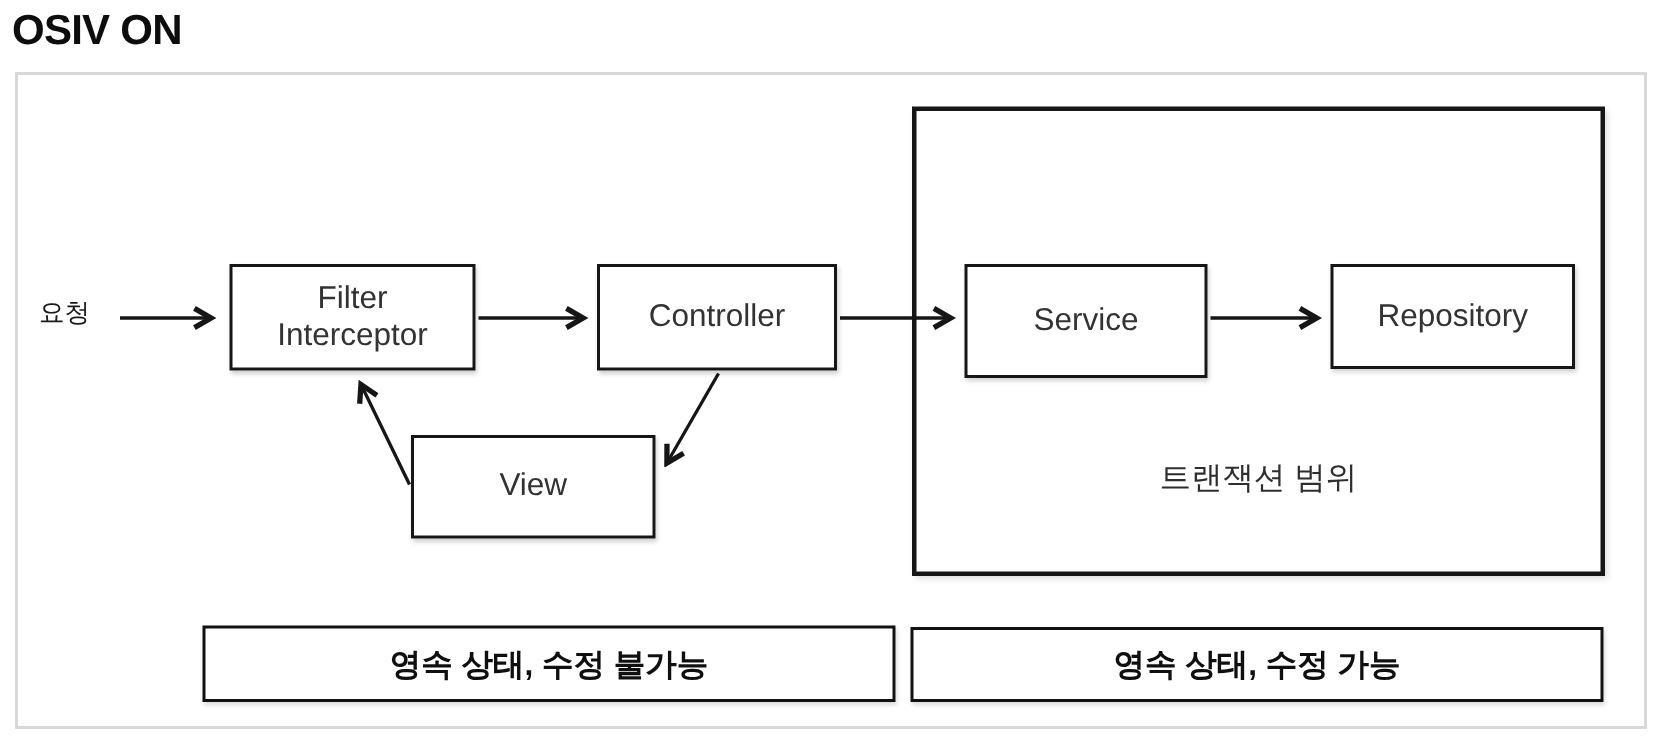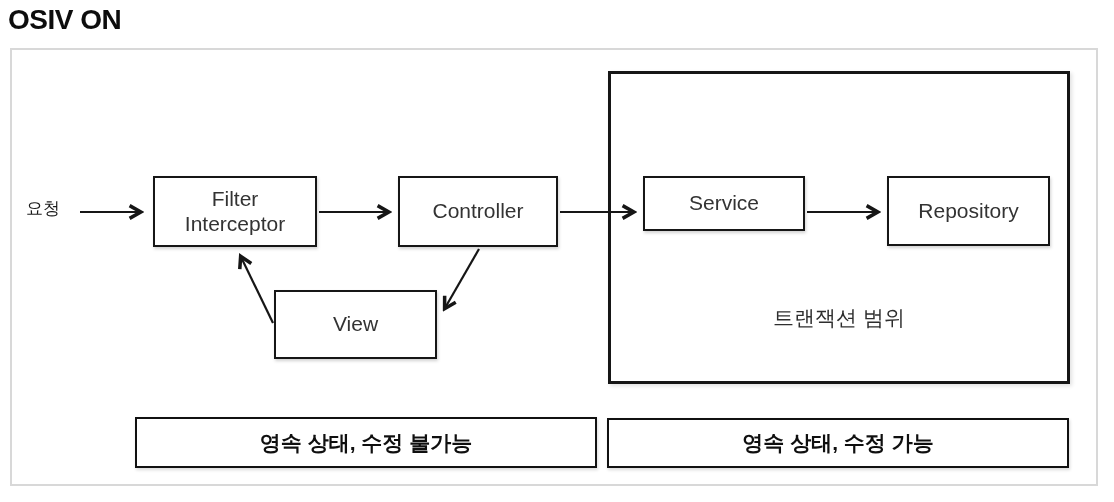--- a/index.html
+++ b/index.html
@@ -92,21 +92,21 @@
     justify-content: center;
     font-size: 21px;
     line-height: 1.15;
     color: #333333;
     box-shadow: 1px 2px 3px rgba(0,0,0,0.18);
     z-index: 3;
     text-align: center;
   }
   .node-filter     { left: 153px; top: 176px; width: 164px; height: 71px; }
   .node-controller { left: 398px; top: 176px; width: 160px; height: 71px; }
-  .node-service    { left: 643px; top: 176px; width: 162px; height: 55px; }
+  .node-service    { left: 643px; top: 176px; width: 162px; height: 76px; }
   .node-repository { left: 887px; top: 176px; width: 163px; height: 70px; text-align: right; }
   .node-view       { left: 274px; top: 290px; width: 163px; height: 69px; }
   .legend {
     position: absolute;
     border: 2.5px solid #111111;
     box-sizing: border-box;
     background: #ffffff;
     display: flex;
     align-items: center;
     justify-content: center;

